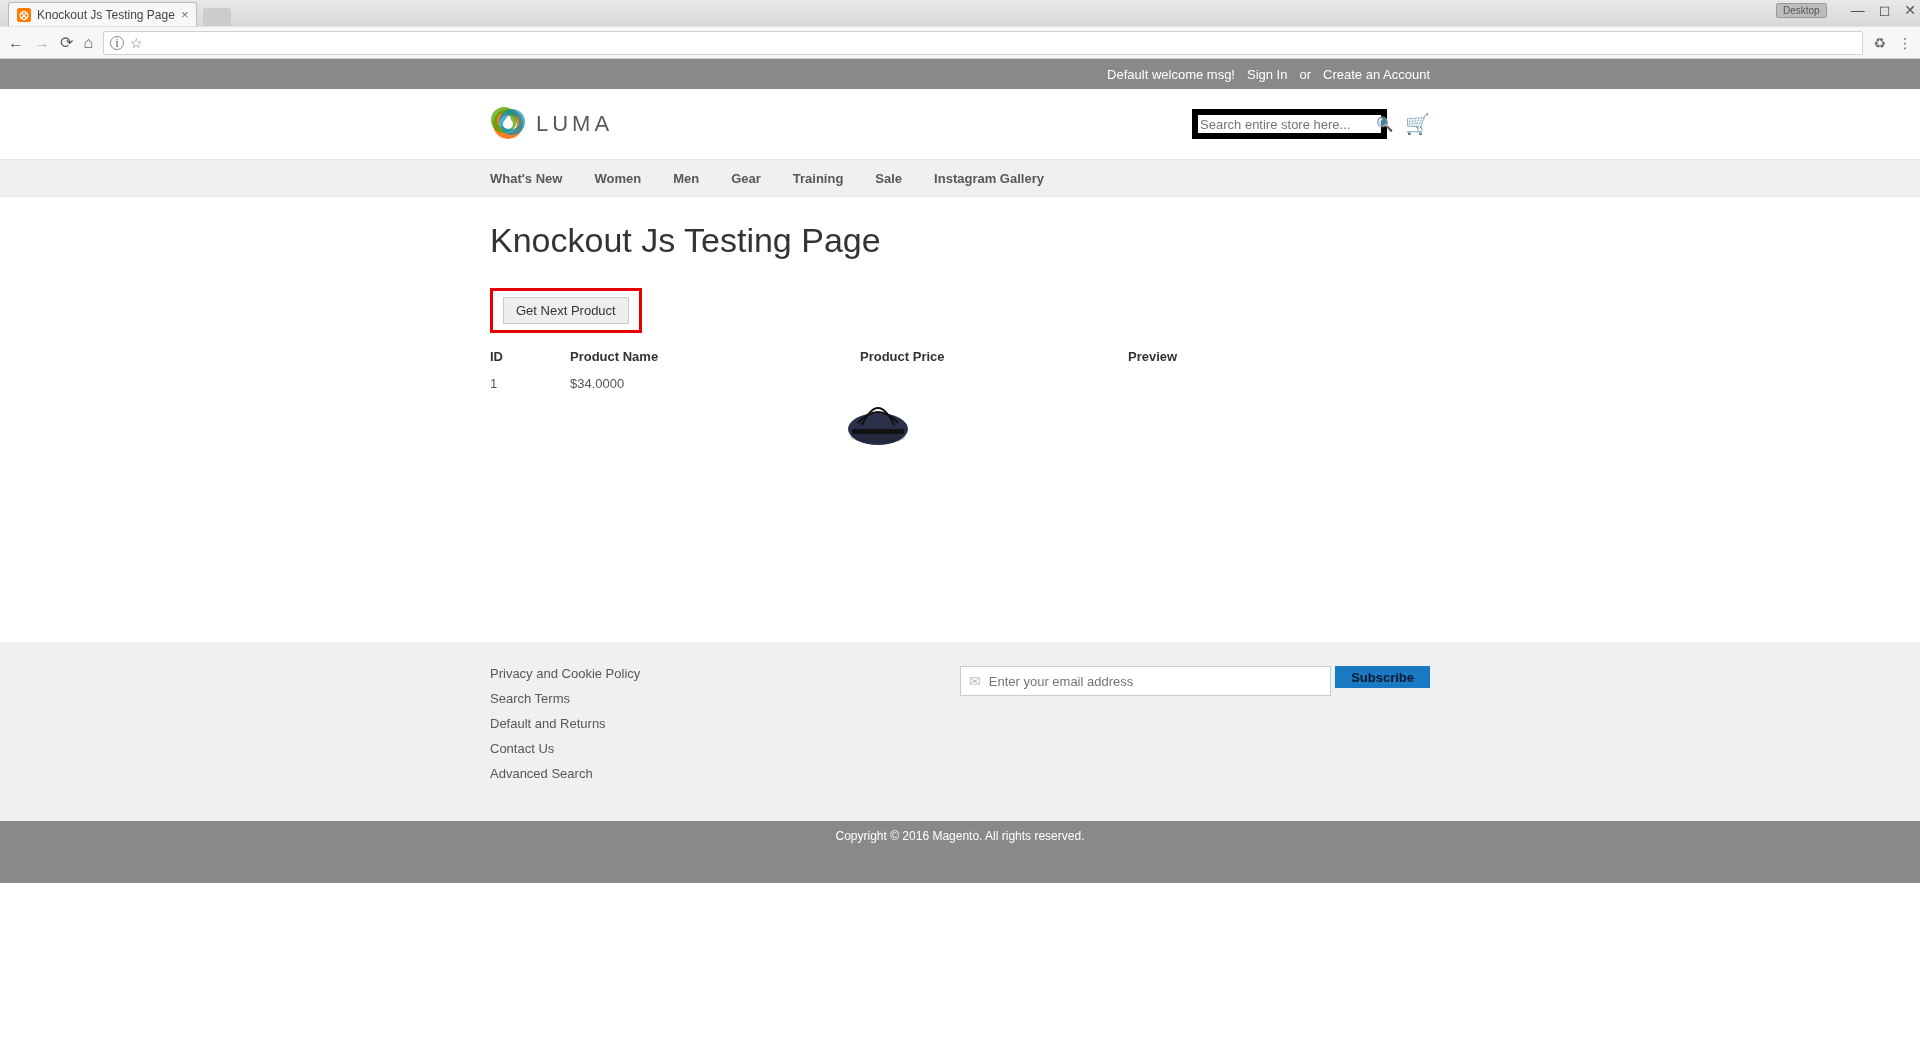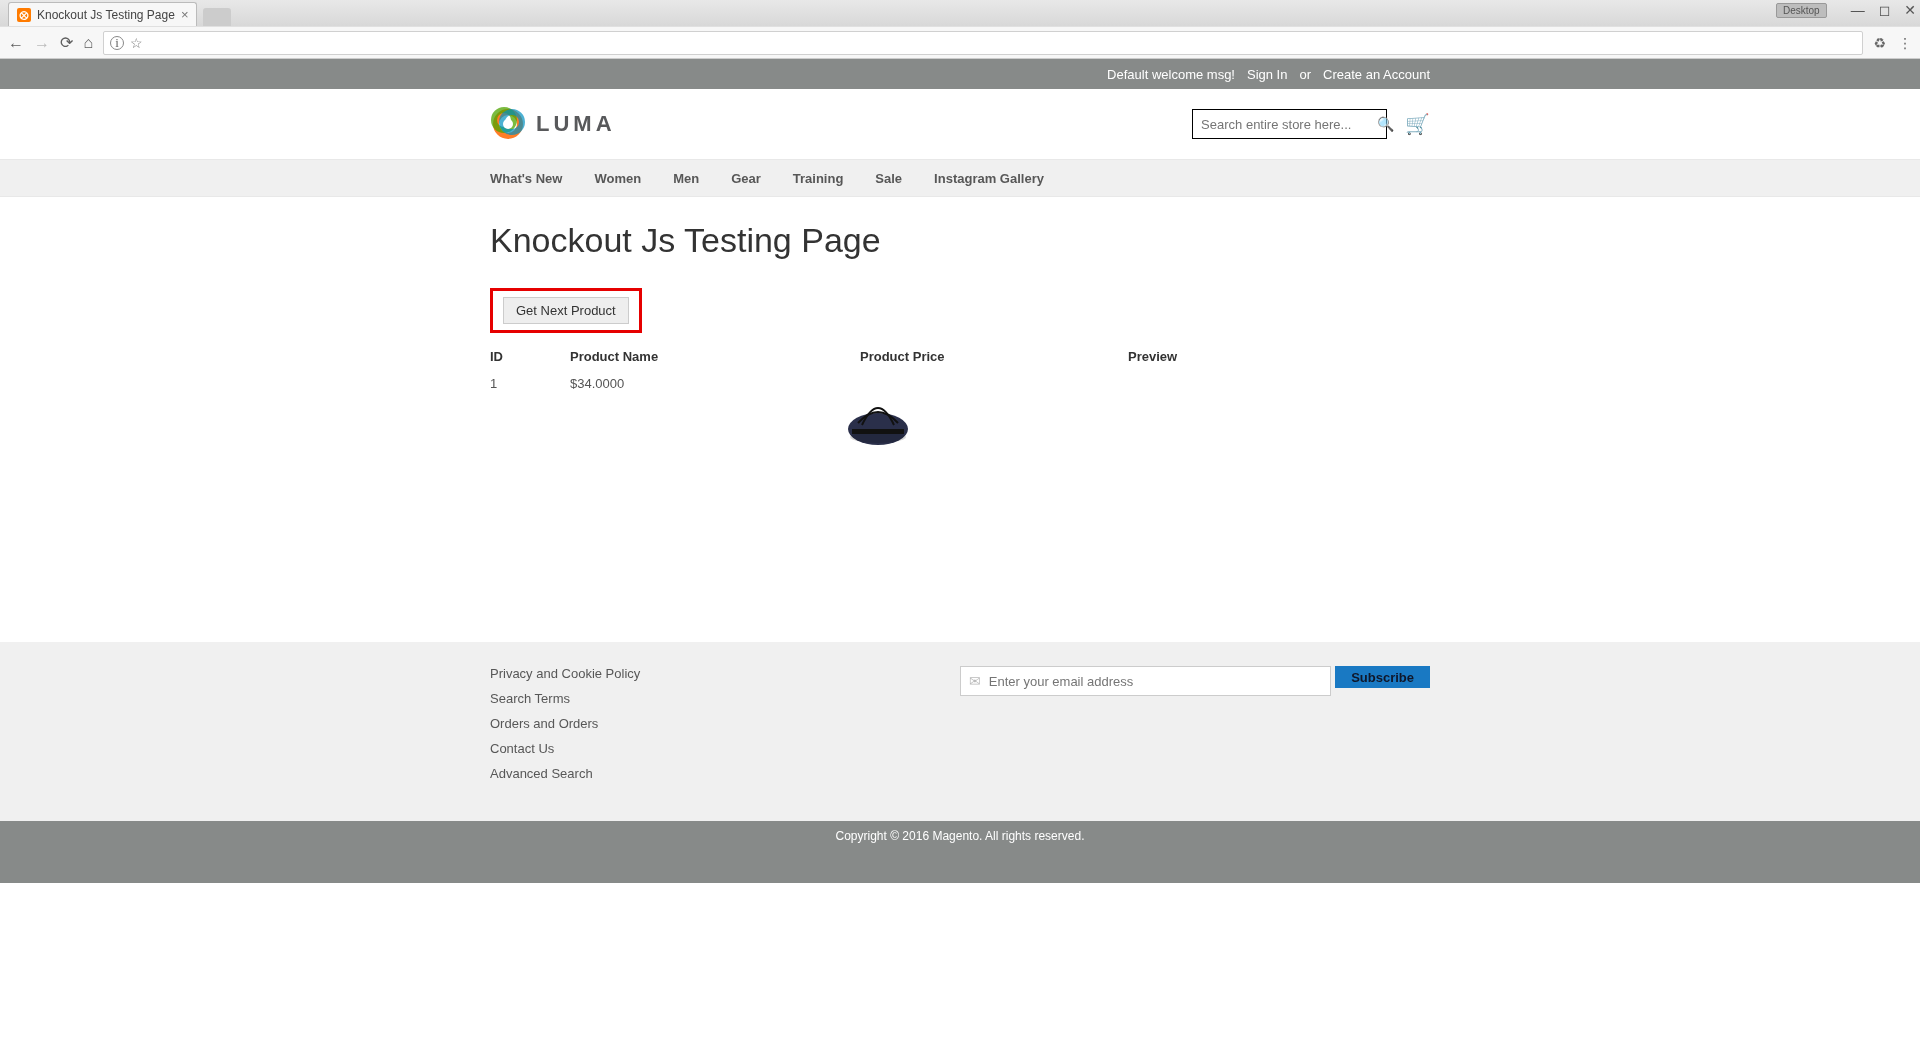--- a/index.html
+++ b/index.html
@@ -29,23 +29,23 @@
 .container { max-width: 970px; margin: 0 auto; padding: 0 15px; }
 .panel-top .container { display:flex; justify-content:flex-end; align-items:center; height:100%; gap:12px; }
 .panel-top a { color:#fff; text-decoration:none; font-size:13px; }
 .panel-top span { font-size:13px; }
 
 .header-row { height: 70px; }
 .header-row .container { display:flex; align-items:center; justify-content:space-between; height:100%; }
 .logo { display:flex; align-items:center; gap:10px; }
 .logo-mark { width:36px; height:36px; position:relative; }
 .logo-mark svg { width:36px; height:36px; }
-.logo-text { font-size:22px; font-weight:700; letter-spacing:4px; color:#58595b; }
+.logo-text { font-size:22px; font-weight:400; letter-spacing:4px; color:#58595b; }
 .header-actions { display:flex; align-items:center; gap:18px; }
-.search-box { border:1px solid #000000; display:flex; align-items:center; height:30px; width:195px; padding:0 8px; }
+.search-box { border:6px solid #000000; display:flex; align-items:center; height:30px; width:195px; padding:0 2px; }
 .search-box input { border:none; flex:1; font-size:13px; outline:none; color:#999; }
 .search-box .search-icon { color:#999; font-size:14px; }
 .cart-icon { color:#888; font-size:20px; }
 
 .nav-bar { background:#f0f0f0; border-top:1px solid #e8e8e8; border-bottom:1px solid #e8e8e8; height:38px; }
 .nav-bar .container { display:flex; align-items:center; height:100%; gap:32px; }
 .nav-bar a { color:#575757; font-size:13px; font-weight:600; text-decoration:none; }
 
 .page-title { font-size:34px; font-weight:300; color:#333; margin:24px 0 28px; }
 
@@ -184,21 +184,21 @@
       </div>
     </div>
   </div>
 </div>
 
 <div class="footer">
   <div class="container">
     <div class="footer-col footer-col2">
       <a href="#">Privacy and Cookie Policy</a>
       <a href="#">Search Terms</a>
-      <a href="#">Orders and Orders</a>
+      <a href="#">Default and Returns</a>
       <a href="#">Contact Us</a>
       <a href="#">Advanced Search</a>
     </div>
     <div class="footer-sub">
       <div class="email-box">
         <span class="mail-icon">✉</span>
         <input type="text" placeholder="Enter your email address" style="">
       </div>
       <button class="subscribe-btn">Subscribe</button>
     </div>

